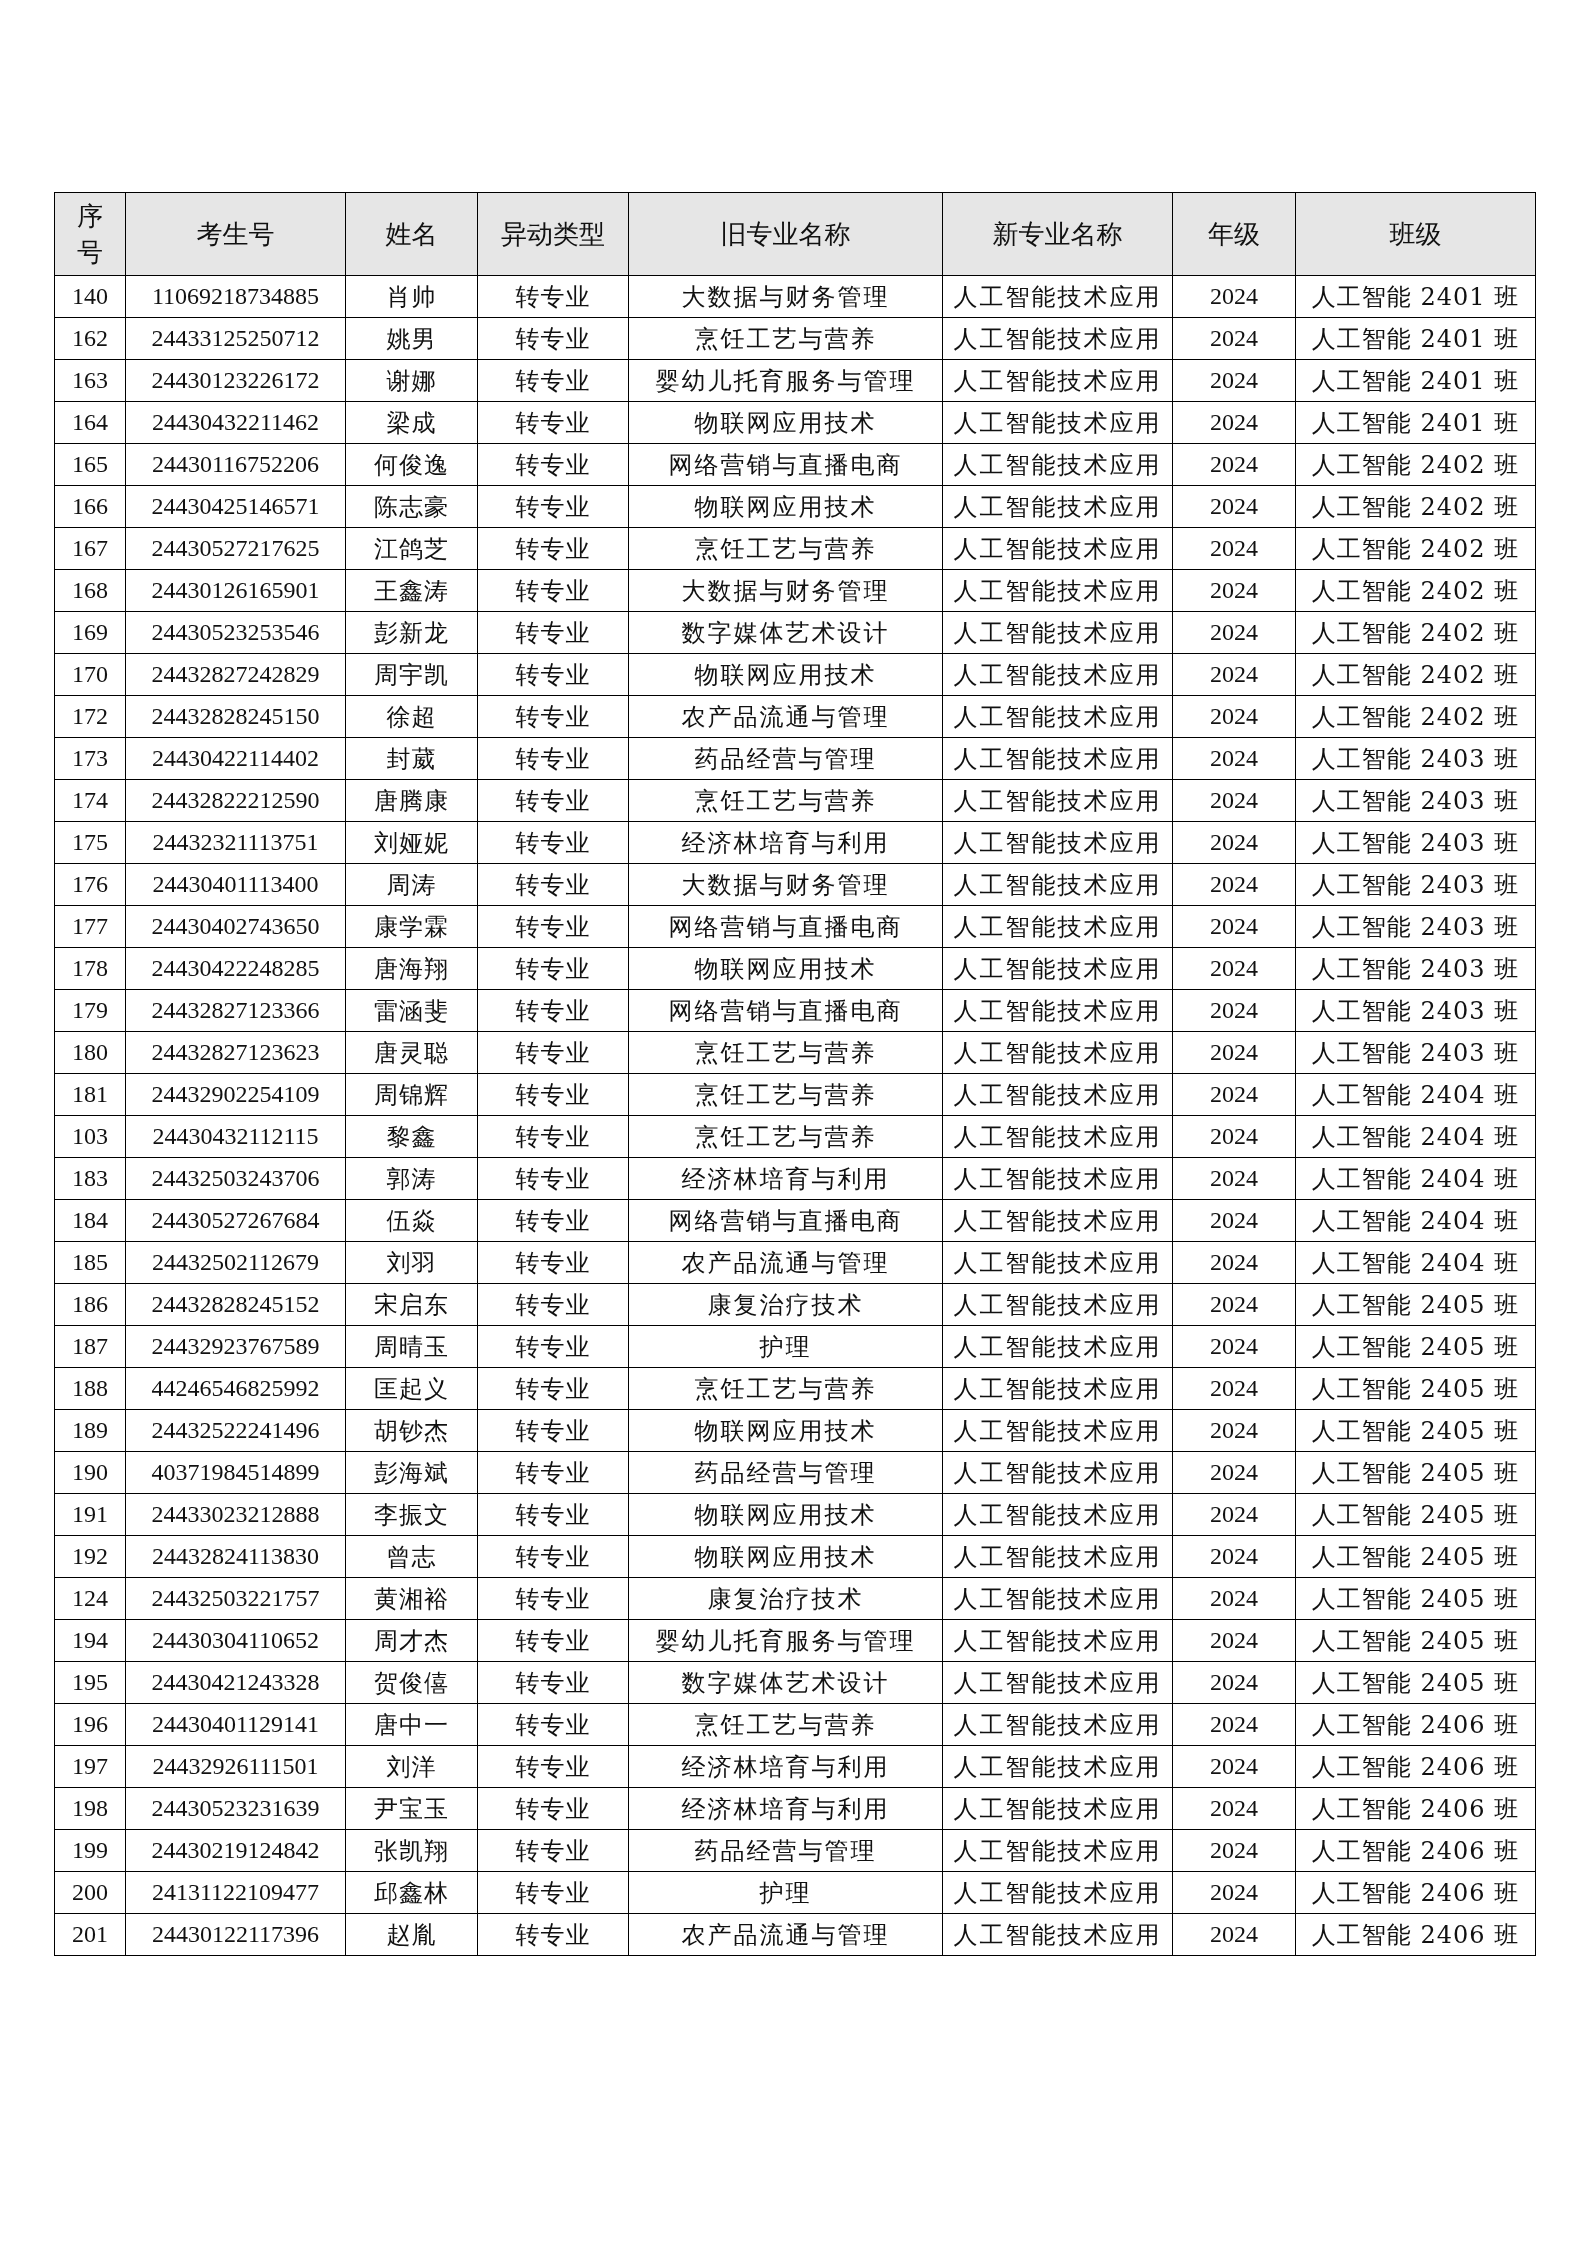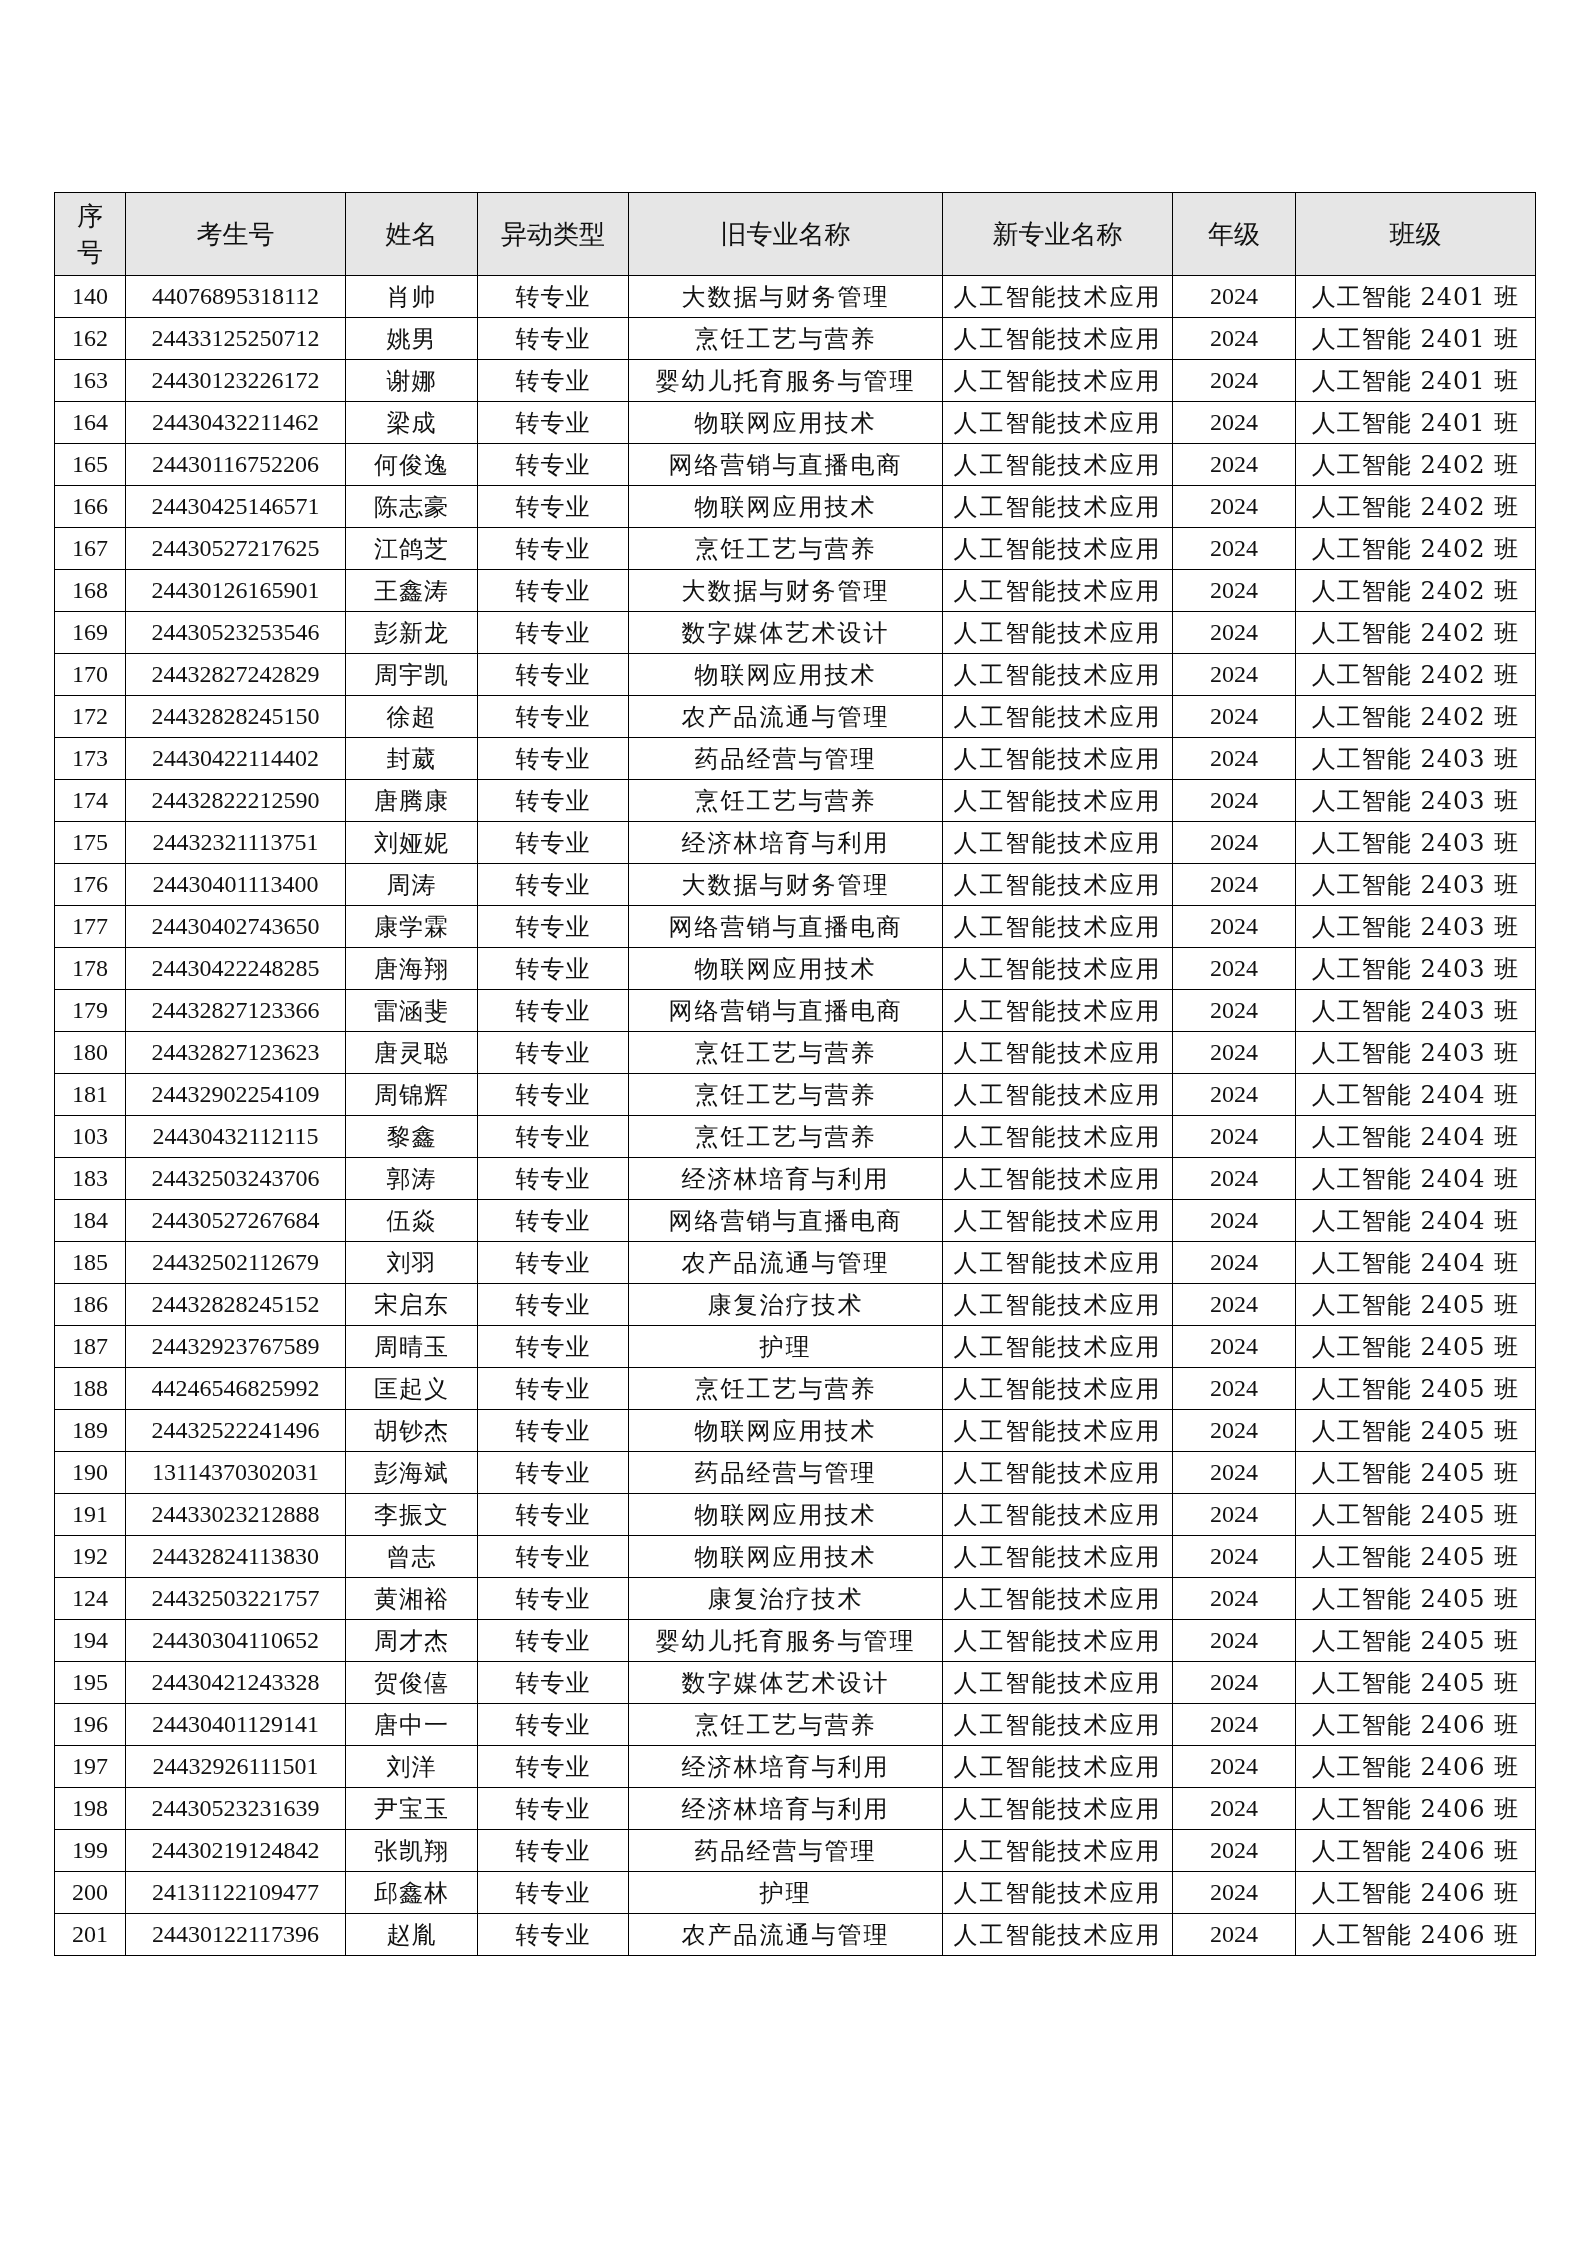--- a/index.html
+++ b/index.html
@@ -60,21 +60,21 @@
         <th>异动类型</th>
         <th>旧专业名称</th>
         <th>新专业名称</th>
         <th>年级</th>
         <th>班级</th>
       </tr>
     </thead>
     <tbody id="rows">
         <tr>
           <td class="c-seq">140</td>
-          <td class="c-id">44076895318112</td>
+          <td class="c-id">11069218734885</td>
           <td class="c-name">肖帅</td>
           <td class="c-type">转专业</td>
           <td class="c-old">大数据与财务管理</td>
           <td class="c-new">人工智能技术应用</td>
           <td class="c-grade">2024</td>
           <td class="c-class">人工智能 2401 班</td>
         </tr>
         <tr>
           <td class="c-seq">162</td>
           <td class="c-id">24433125250712</td>
@@ -340,21 +340,21 @@
           <td class="c-id">24432522241496</td>
           <td class="c-name">胡钞杰</td>
           <td class="c-type">转专业</td>
           <td class="c-old">物联网应用技术</td>
           <td class="c-new">人工智能技术应用</td>
           <td class="c-grade">2024</td>
           <td class="c-class">人工智能 2405 班</td>
         </tr>
         <tr>
           <td class="c-seq">190</td>
-          <td class="c-id">13114370302031</td>
+          <td class="c-id">40371984514899</td>
           <td class="c-name">彭海斌</td>
           <td class="c-type">转专业</td>
           <td class="c-old">药品经营与管理</td>
           <td class="c-new">人工智能技术应用</td>
           <td class="c-grade">2024</td>
           <td class="c-class">人工智能 2405 班</td>
         </tr>
         <tr>
           <td class="c-seq">191</td>
           <td class="c-id">24433023212888</td>

